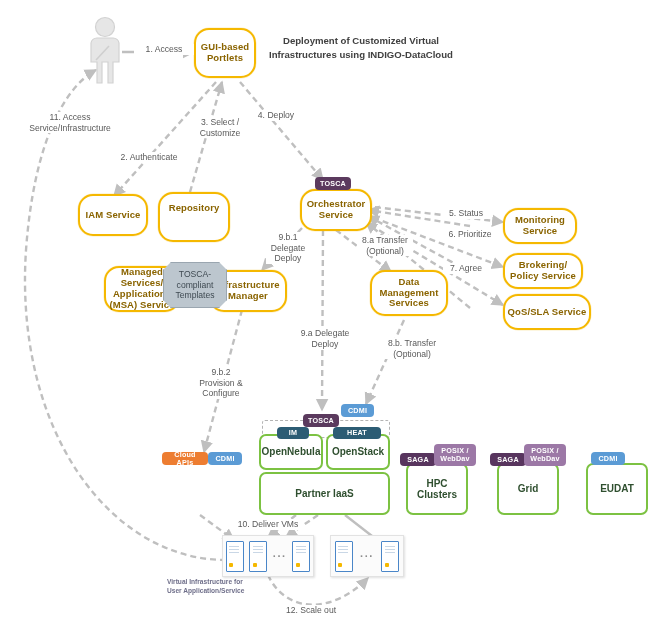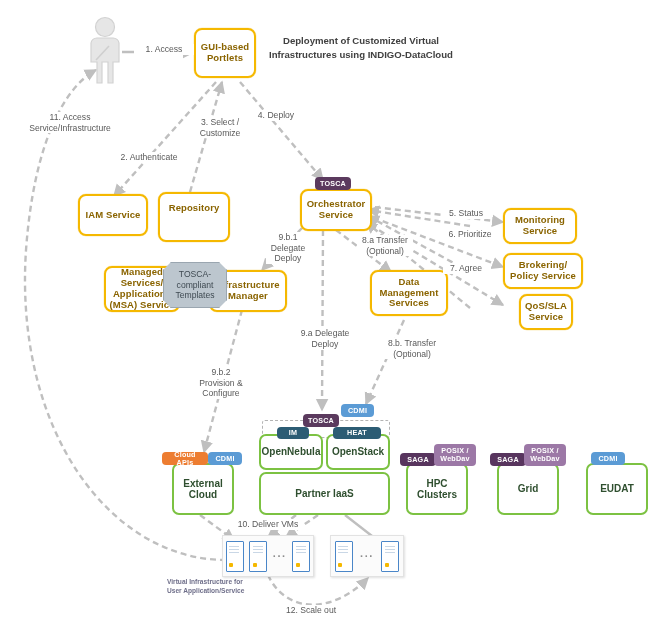--- a/index.html
+++ b/index.html
@@ -3,21 +3,21 @@
 <meta charset="utf-8">
 <style>
   html,body{margin:0;padding:0;background:#ffffff;}
   body{font-family:"Liberation Sans",sans-serif;}
   #stage{position:relative;width:654px;height:635px;overflow:hidden;background:#fff;}
   #edges{position:absolute;left:0;top:0;width:654px;height:635px;}
 
   
   .node{position:absolute;box-sizing:border-box;display:flex;align-items:center;
         justify-content:center;text-align:center;line-height:1.15;}
-  .svc{background:#ffffff;border:2px solid #f5b800;border-radius:8px;
+  .svc{background:#ffffff;border:2px solid #f5b800;border-radius:15px;
        color:#8a6400;font-weight:bold;font-size:9.5px;letter-spacing:.1px;
        box-shadow:0 0 0 0.5px rgba(245,184,0,.25);}
   .infra{background:#ffffff;border:2px solid #7cc242;border-radius:7px;
          color:#2f4f2f;font-weight:bold;font-size:10px;}
 
   
   .tag{position:absolute;box-sizing:border-box;display:flex;align-items:center;
        justify-content:center;text-align:center;color:#fff;font-weight:bold;
        font-size:7.2px;border-radius:4px;line-height:1.1;padding:1px 15px;z-index:6;
        letter-spacing:.2px;}
@@ -154,38 +154,36 @@
 Service</div>
 
   <div class="node svc" style="left:370px;top:270px;width:78px;height:46px;">Data
 Management
 Services</div>
 
   <div class="node svc" style="left:503px;top:208px;width:74px;height:36px;">Monitoring
 Service</div>
   <div class="node svc" style="left:503px;top:253px;width:80px;height:36px;">Brokering/
 Policy Service</div>
-  <div class="node svc" style="left:503px;top:294px;width:54px;height:36px;margin-left:16px;">QoS/SLA
+  <div class="node svc" style="left:503px;top:294px;width:88px;height:36px;">QoS/SLA
 Service</div>
 
   <div class="dashwrap" style="left:262px;top:420px;width:126px;height:16px;"></div>
 
   <div class="tag cdmi" style="left:341px;top:404px;width:33px;height:13px;">CDMI</div>
   <div class="tag tosca" style="left:303px;top:414px;width:36px;height:13px;">TOSCA</div>
   <div class="tag im" style="left:277px;top:427px;width:32px;height:12px;">IM</div>
   <div class="tag heat" style="left:333px;top:427px;width:48px;height:12px;">HEAT</div>
 
   <div class="node infra" style="left:259px;top:434px;width:64px;height:36px;">OpenNebula</div>
   <div class="node infra" style="left:326px;top:434px;width:64px;height:36px;">OpenStack</div>
   <div class="node infra" style="left:259px;top:472px;width:131px;height:43px;">Partner IaaS</div>
 
   <div class="tag cloudapi" style="left:162px;top:452px;width:46px;height:13px;">Cloud APIs</div>
   <div class="tag cdmi" style="left:208px;top:452px;width:34px;height:13px;">CDMI</div>
-  <div class="node infra" style="left:172px;top:463px;width:62px;height:52px;">External
-Cloud</div>
 
   <div class="tag saga" style="left:400px;top:453px;width:36px;height:13px;">SAGA</div>
   <div class="tag posix" style="left:434px;top:444px;width:42px;height:22px;">POSIX /
 WebDav</div>
   <div class="node infra" style="left:406px;top:463px;width:62px;height:52px;">HPC
 Clusters</div>
 
   <div class="tag saga" style="left:490px;top:453px;width:36px;height:13px;">SAGA</div>
   <div class="tag posix" style="left:524px;top:444px;width:42px;height:22px;">POSIX /
 WebDav</div>

